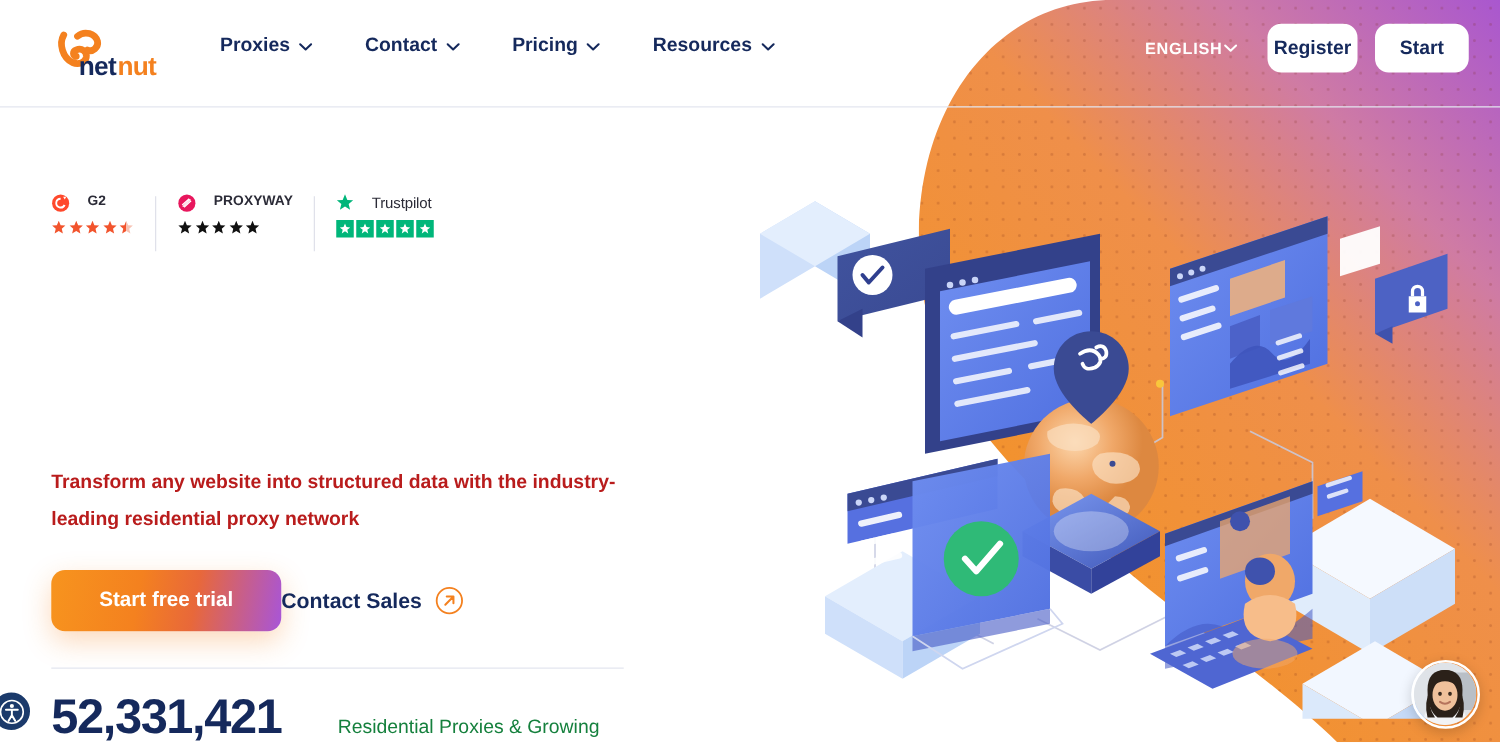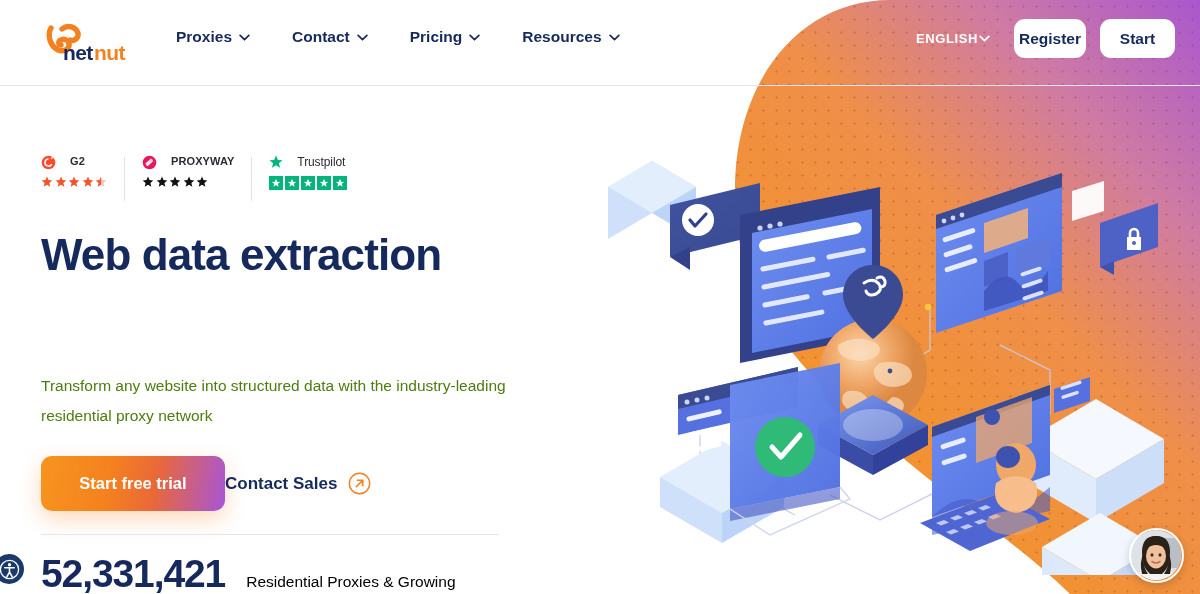--- a/index.html
+++ b/index.html
@@ -76,42 +76,42 @@
     display:flex; align-items:center; justify-content:center;
   }
 
   .headline {
     position:absolute; top:226px; left:0; width:510px;
     font-size:44px; line-height:1.32; font-weight:bold;
     color:#15295c; letter-spacing:-.9px;
   }
   .subtitle {
     position:absolute; top:371px; left:0; width:470px;
-    font-size:15.5px; line-height:1.92; color:#4d7c0f; font-weight:normal;
+    font-size:15.5px; line-height:1.92; color:#b91c1c; font-weight:bold;
   }
 
   .cta-row { position:absolute; top:456px; left:0; display:flex; align-items:center; }
   .btn-trial {
-    width:184px; height:55px; border-radius:11px; border:none;
+    width:184px; height:49px; border-radius:11px; border:none;
     background:linear-gradient(100deg,#f7941e 0%,#f4811f 38%,#e8683a 62%,#a855d8 100%);
     color:#fff; font-size:16.5px; font-weight:bold; cursor:pointer;
     font-family:"Liberation Sans", sans-serif;
     box-shadow:0 8px 22px rgba(244,129,31,.30);
   }
   .contact {
     display:flex; align-items:center; gap:11px; 
     font-size:17px; font-weight:bold; color:#15295c; cursor:pointer;
   }
 
   .divider-h {
     position:absolute; top:534px; left:0; width:458px; height:1px; background:#e4e6ef;
   }
   .stats { position:absolute; top:552px; left:0; display:flex; align-items:baseline; }
   .stat-num { font-size:39px; font-weight:bold; color:#15295c; letter-spacing:-1.1px; }
-  .stat-label { font-size:15.5px; color:#000000; margin-left:21px; }
+  .stat-label { font-size:15.5px; color:#15803d; margin-left:45px; }
 
   
   .illus { position:absolute; left:580px; top:95px; width:620px; height:480px; z-index:5; }
 
   
   .a11y {
     position:absolute; left:-8px; top:552px; width:34px; height:34px;
     border-radius:50%; background:#1b3a6b; border:2px solid #fff;
     z-index:30; display:flex; align-items:center; justify-content:center; cursor:pointer;
   }
@@ -491,21 +491,21 @@
           <div class="tp-tile">
               <svg width="10" height="10" viewBox="0 0 12 12">
                 <path d="M6,1 L7.4,4.4 L11,4.7 L8.2,7 L9.1,10.5 L6,8.5 L2.9,10.5 L3.8,7 L1,4.7 L4.6,4.4 Z" fill="#ffffff"></path>
               </svg>
             </div>
         </div>
       </div>
     </div>
 
     <h1 class="headline">
-      <span>Web data extraction</span><br>
+      <br>
     </h1>
 
     <p class="subtitle">Transform any website into structured data with the industry-leading residential proxy network</p>
 
     <div class="cta-row">
       <button class="btn-trial">Start free trial</button>
       <div class="contact">
         <span>Contact Sales</span>
         <svg width="23" height="23" viewBox="0 0 24 24">
           <circle cx="12" cy="12" r="10.6" fill="none" stroke="#f4811f" stroke-width="1.5"></circle>

